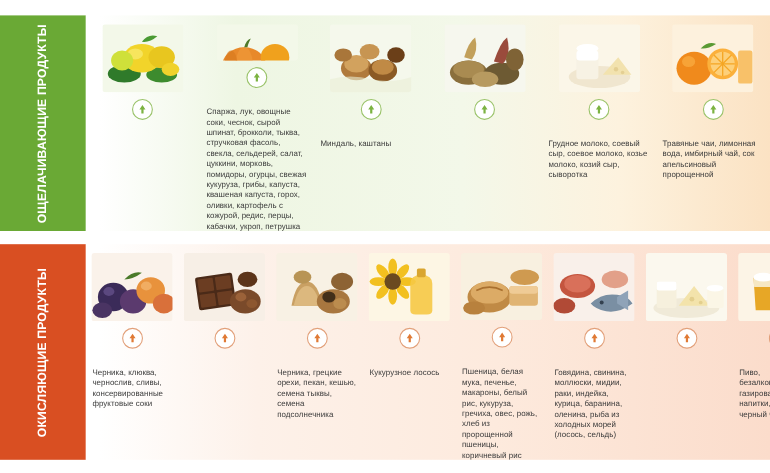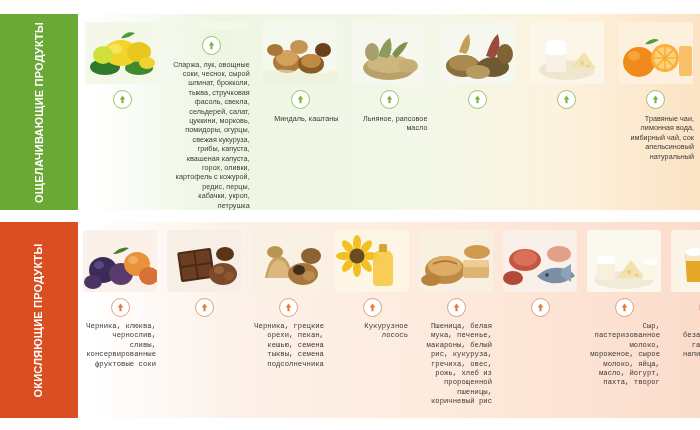--- a/index.html
+++ b/index.html
@@ -73,21 +73,20 @@
     position: relative;
     flex: 1 1 auto;
     display: flex;
     overflow: hidden;
   }
   .grad-alk {
     background: linear-gradient(to right, #ffffff 0%, #ffffff 2%, #eef6e3 22%, #f3f8e9 55%, #fdf2de 78%, #fbe2c3 100%);
   }
   .grad-acid {
     background: linear-gradient(to right, #ffffff 0%, #ffffff 2%, #fdf1e9 25%, #fdeadd 60%, #fbdccb 100%);
-    font-family: Liberation Mono, monospace;
   }
 
   .col {
     position: relative;
     flex: 1 1 0;
     padding: 0 5px;
     box-sizing: border-box;
     display: flex;
     flex-direction: column;
     align-items: center;
@@ -112,25 +111,25 @@
     background: #ffffff;
     display: flex;
     align-items: center;
     justify-content: center;
     flex: 0 0 auto;
   }
   .band-acid .arrow-badge { border-color: #e2a07a; }
   .arrow-badge svg { display: block; }
 
   .caption {
-    margin-top: 5px;
+    margin-top: 17px;
     font-size: 7.2px;
     line-height: 9.4px;
     color: #3a3a3a;
-    text-align: right;
+    text-align: left;
     width: 100%;
     padding: 0 1px;
     box-sizing: border-box;
     letter-spacing: 0.05px;
   }
 
   
   .col + .col::before {
     content: "";
     position: absolute;
@@ -213,39 +212,20 @@
           </svg>
         </div>
         <div class="arrow-badge">
           <svg viewBox="0 0 12 12" width="11" height="11">
               <path d="M6 1.5 L9 6 H7.1 V10 H4.9 V6 H3 Z" fill="#7cb342"></path>
             </svg>
         </div>
         <div class="caption">Миндаль, каштаны</div>
       </div>
 
-      <div class="col">
-        <div class="thumb">
-          <svg viewBox="0 0 74 62" width="74" height="62">
-            <rect width="74" height="62" fill="#f6f8ef"></rect>
-            <ellipse cx="37" cy="46" rx="26" ry="12" fill="#b9a26a"></ellipse>
-            <ellipse cx="37" cy="42" rx="22" ry="9" fill="#cdb77f"></ellipse>
-            <path d="M26 34 q6 -16 12 -18 q4 12 -2 20z" fill="#8c9b5a"></path>
-            <path d="M40 32 q8 -12 16 -12 q-4 10 -12 16z" fill="#7e8f4e"></path>
-            <ellipse cx="20" cy="30" rx="7" ry="9" fill="#a8a06b"></ellipse>
-            <ellipse cx="56" cy="44" rx="10" ry="7" fill="#c6ae74"></ellipse>
-          </svg>
-        </div>
-        <div class="arrow-badge">
-          <svg viewBox="0 0 12 12" width="11" height="11">
-              <path d="M6 1.5 L9 6 H7.1 V10 H4.9 V6 H3 Z" fill="#7cb342"></path>
-            </svg>
-        </div>
-        <div class="caption">Льняное, рапсовое масло</div>
-      </div>
 
       <div class="col">
         <div class="thumb">
           <svg viewBox="0 0 74 62" width="74" height="62">
             <rect width="74" height="62" fill="#f6f7ee"></rect>
             <ellipse cx="22" cy="44" rx="17" ry="11" fill="#8a6f3c"></ellipse>
             <ellipse cx="22" cy="41" rx="14" ry="8" fill="#a98b51"></ellipse>
             <ellipse cx="52" cy="45" rx="16" ry="10" fill="#6d5a33"></ellipse>
             <path d="M45 34 q6 -18 12 -22 q4 16 -4 24z" fill="#9a4b3c"></path>
             <path d="M18 30 q4 -14 10 -18 q3 12 -3 20z" fill="#c2a05a"></path>
@@ -271,20 +251,21 @@
             <circle cx="52" cy="41" r="2" fill="#e4cf93"></circle>
             <circle cx="58" cy="44" r="1.6" fill="#e4cf93"></circle>
             <ellipse cx="26" cy="22" rx="10" ry="4" fill="#ffffff"></ellipse>
           </svg>
         </div>
         <div class="arrow-badge">
           <svg viewBox="0 0 12 12" width="11" height="11">
               <path d="M6 1.5 L9 6 H7.1 V10 H4.9 V6 H3 Z" fill="#7cb342"></path>
             </svg>
         </div>
+        <div class="caption">Грудное молоко, соевый сыр, соевое молоко, козье молоко, козий сыр, сыворотка</div>
       </div>
 
       <div class="col">
         <div class="thumb">
           <svg viewBox="0 0 74 62" width="74" height="62">
             <rect width="74" height="62" fill="#fdf1dd"></rect>
             <ellipse cx="20" cy="40" rx="16" ry="15" fill="#f08a1c"></ellipse>
             <ellipse cx="15" cy="34" rx="6" ry="5" fill="#f9a93f" opacity="0.8"></ellipse>
             <circle cx="46" cy="36" r="14" fill="#fbb03b"></circle>
             <circle cx="46" cy="36" r="11" fill="#fdd07a"></circle>
@@ -296,21 +277,21 @@
             </g>
             <rect x="60" y="24" width="13" height="30" rx="2" fill="#f7b955" opacity="0.85"></rect>
             <path d="M26 22 q7 -7 14 -4 q-8 5 -14 4z" fill="#5a9a33"></path>
           </svg>
         </div>
         <div class="arrow-badge">
           <svg viewBox="0 0 12 12" width="11" height="11">
               <path d="M6 1.5 L9 6 H7.1 V10 H4.9 V6 H3 Z" fill="#7cb342"></path>
             </svg>
         </div>
-        <div class="caption">Травяные чаи, лимонная вода, имбирный чай, сок апельсиновый натуральный</div>
+        <div class="caption">Травяные чаи, лимонная вода, имбирный чай, сок апельсиновый пророщенной</div>
       </div>
 
     </div>
   </div>
 
   <div class="band band-acid">
     <div class="tab tab-acid">
       <div class="tab-inner">
         <div class="tab-text">ОКИСЛЯЮЩИЕ ПРОДУКТЫ</div>
       </div>
@@ -447,20 +428,21 @@
             <circle cx="44" cy="45" r="1.8" fill="#33414f"></circle>
             <ellipse cx="56" cy="24" rx="12" ry="8" fill="#e2a089"></ellipse>
             <ellipse cx="10" cy="48" rx="10" ry="7" fill="#b14a36"></ellipse>
           </svg>
         </div>
         <div class="arrow-badge">
           <svg viewBox="0 0 12 12" width="11" height="11">
               <path d="M6 1.5 L9 6 H7.1 V10 H4.9 V6 H3 Z" fill="#e07a35"></path>
             </svg>
         </div>
+        <div class="caption">Говядина, свинина, моллюски, мидии, раки, индейка, курица, баранина, оленина, рыба из холодных морей (лосось, сельдь)</div>
       </div>
 
       <div class="col">
         <div class="thumb">
           <svg viewBox="0 0 74 62" width="74" height="62">
             <rect width="74" height="62" fill="#fbf8ee"></rect>
             <ellipse cx="37" cy="50" rx="30" ry="9" fill="#f0ead8"></ellipse>
             <rect x="10" y="26" width="18" height="24" rx="2" fill="#f6f0dd"></rect>
             <rect x="10" y="26" width="18" height="8" rx="2" fill="#ffffff"></rect>
             <path d="M30 48 L44 30 L58 48z" fill="#f3e3ab"></path>
@@ -468,21 +450,20 @@
             <circle cx="50" cy="45" r="1.7" fill="#e3cf8e"></circle>
             <rect x="56" y="32" width="15" height="18" rx="2" fill="#fbf6e6"></rect>
             <ellipse cx="63" cy="32" rx="7.5" ry="3" fill="#ffffff"></ellipse>
           </svg>
         </div>
         <div class="arrow-badge">
           <svg viewBox="0 0 12 12" width="11" height="11">
               <path d="M6 1.5 L9 6 H7.1 V10 H4.9 V6 H3 Z" fill="#e07a35"></path>
             </svg>
         </div>
-        <div class="caption">Сыр, пастеризованное молоко, мороженое, сырое молоко, яйца, масло, йогурт, пахта, творог</div>
       </div>
 
       <div class="col">
         <div class="thumb">
           <svg viewBox="0 0 74 62" width="74" height="62">
             <rect width="74" height="62" fill="#fcf4e6"></rect>
             <path d="M14 22 h18 l-2 30 h-14z" fill="#e7a726"></path>
             <path d="M14 22 h18 l-0.6 9 h-16.8z" fill="#f6e7c2"></path>
             <ellipse cx="23" cy="22" rx="9" ry="4" fill="#ffffff"></ellipse>
             <rect x="32" y="28" width="6" height="12" rx="3" fill="#e7a726" opacity="0.6"></rect>

